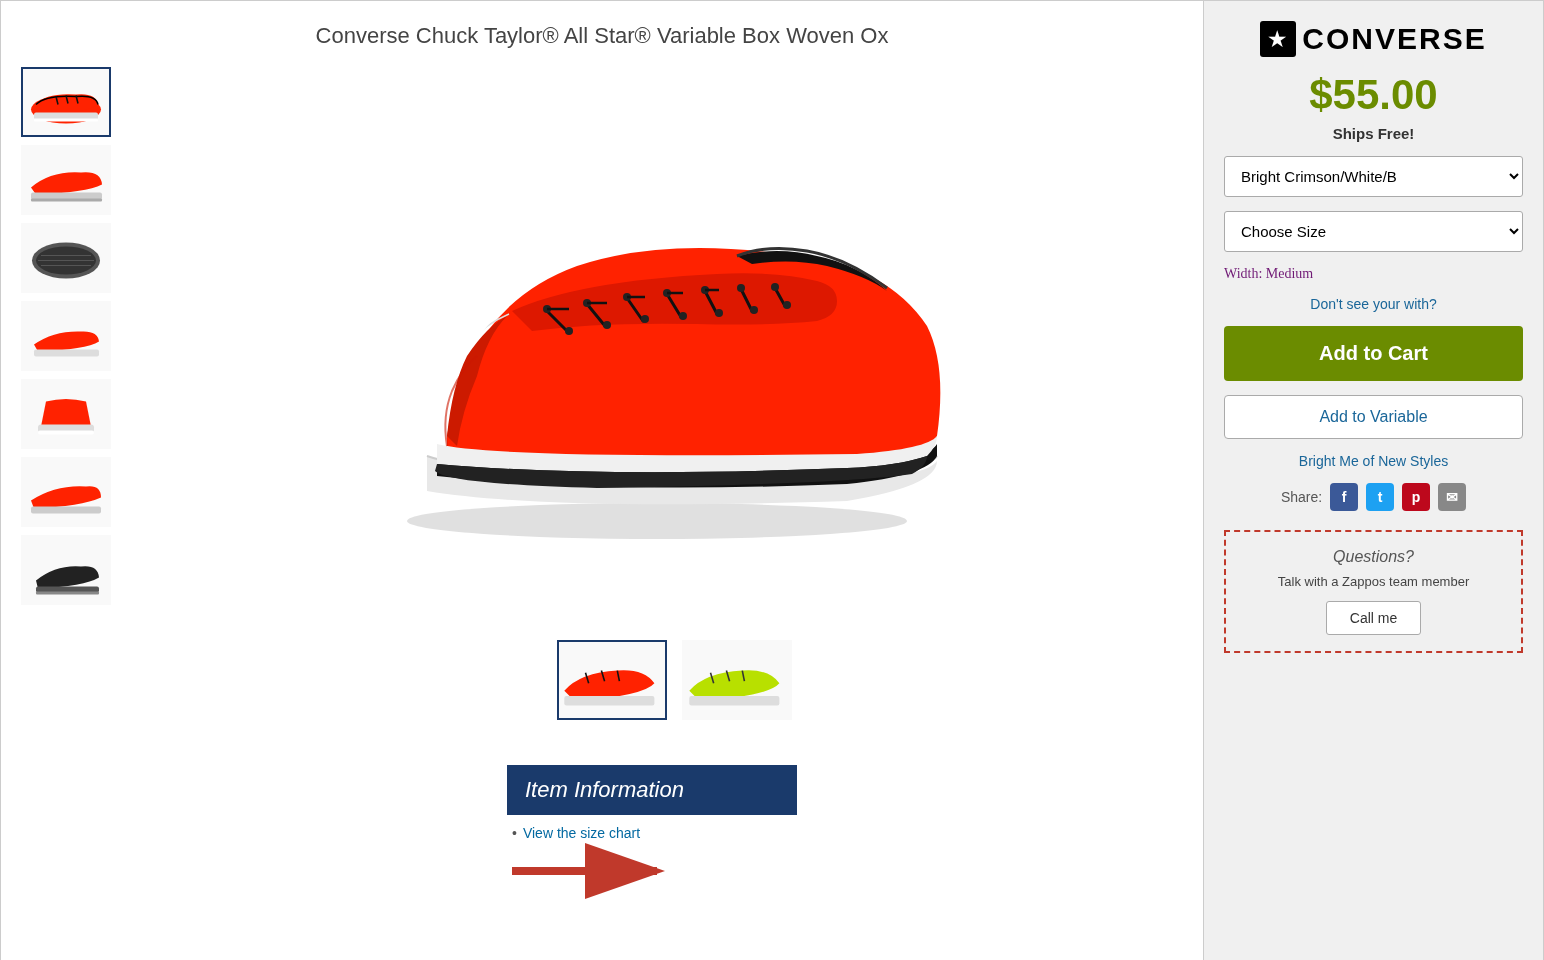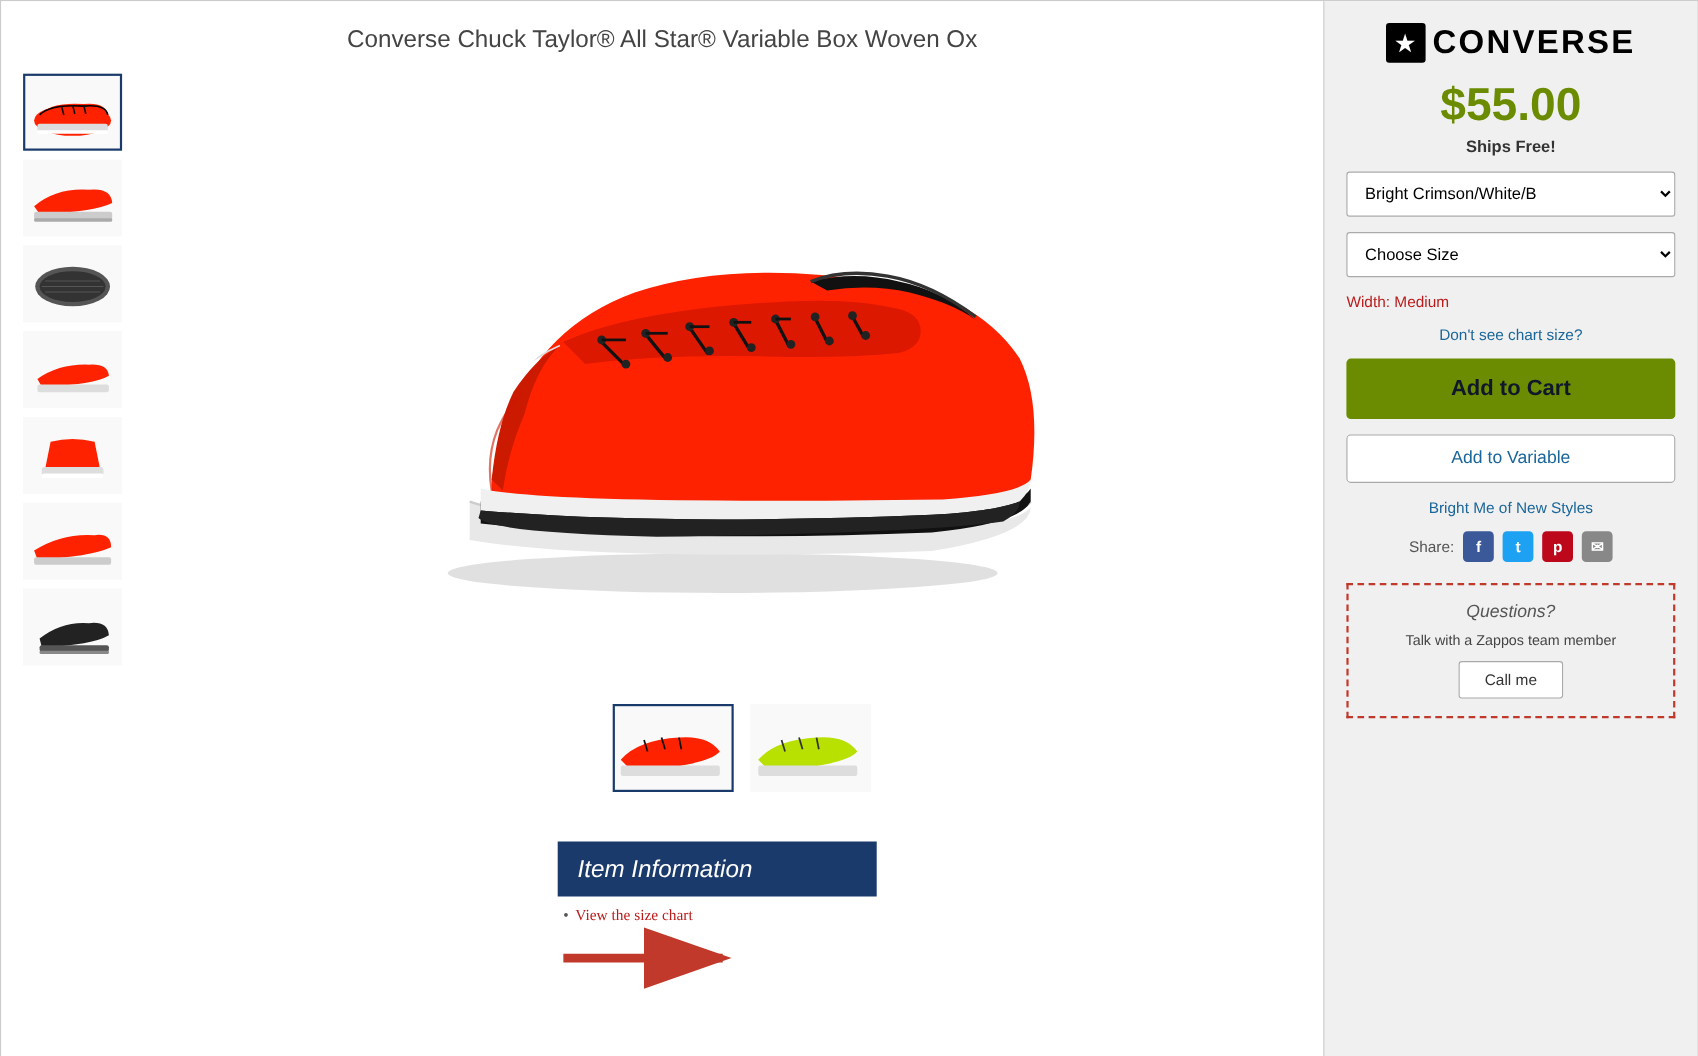--- a/index.html
+++ b/index.html
@@ -101,28 +101,27 @@
       background: #1a3a6b;
       color: #fff;
       font-style: italic;
       font-size: 22px;
       padding: 12px 18px;
       margin-top: 10px;
       display: inline-block;
       width: 290px;
     }
     .size-chart-link {
-      color: #b91c1c;
+      color: #0369a1;
       text-decoration: none;
       font-size: 14px;
       margin-top: 10px;
       display: flex;
       align-items: center;
       gap: 6px;
-      font-family: Liberation Serif, serif;
     }
     .size-chart-link::before {
       content: '•';
       color: #555;
     }
     
     .right-sidebar {
       width: 340px;
       background: #f0f0f0;
       border-left: 1px solid #ccc;
@@ -170,36 +169,37 @@
       padding: 10px 12px;
       font-size: 15px;
       border: 1px solid #aaa;
       background: #fff;
       border-radius: 3px;
       appearance: auto;
       cursor: pointer;
     }
     .width-info {
       font-size: 14px;
-      color: #b91c1c;
-      width: 100%;
+      color: #701a75;
+      width: 100%;
+      font-family: Liberation Serif, serif;
     }
     .dont-see-size {
       color: #1a6699;
       font-size: 14px;
       text-decoration: none;
       cursor: pointer;
       width: 100%;
       text-align: center;
     }
     .add-to-cart-btn {
       width: 100%;
       padding: 16px;
       background: #6b8c00;
-      color: #0f172a;
+      color: #ffffff;
       font-size: 20px;
       font-weight: bold;
       border: none;
       border-radius: 4px;
       cursor: pointer;
     }
     .add-to-favorites-btn {
       width: 100%;
       padding: 12px;
       background: #fff;
@@ -497,21 +497,21 @@
       <option>11</option>
       <option>11.5</option>
       <option>12</option>
     </select>
 
     <div class="width-info">
       <span>Width: Medium</span>
     </div>
 
     <a href="#" class="dont-see-size">
-      <span>Don't see chart size?</span>
+      <span>Don't see your with?</span>
     </a>
 
     <button class="add-to-cart-btn">
       <span>Add to Cart</span>
     </button>
 
     <button class="add-to-favorites-btn">
       <span>Add to Variable</span>
     </button>
 

